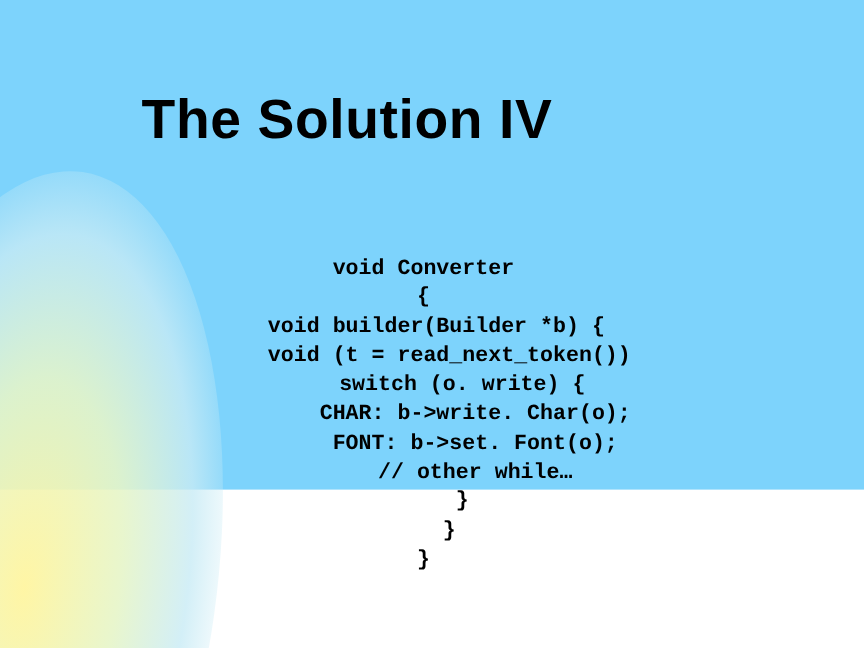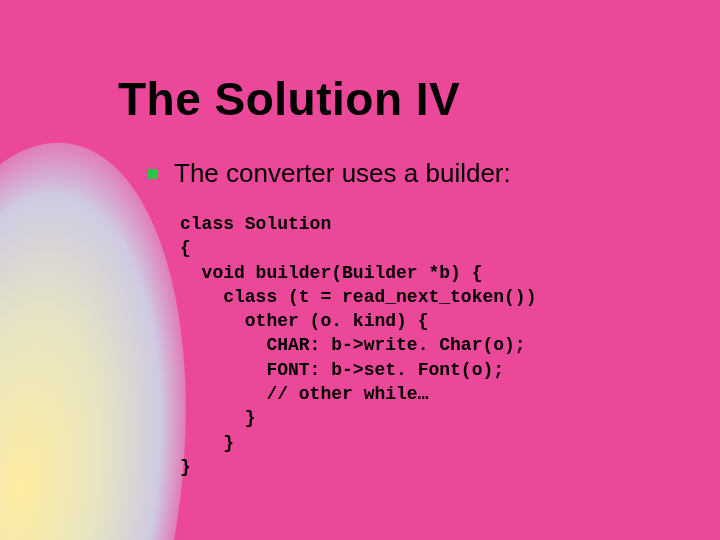--- a/index.html
+++ b/index.html
@@ -7,22 +7,23 @@
     padding: 0;
     width: 720px;
     height: 540px;
     overflow: hidden;
     font-family: Arial, Helvetica, sans-serif;
     background: #fff;
   }
   .slide {
     position: relative;
     width: 720px;
-    height: 540px;
-    background: #ec4899;
+    height: 408px;
+    background: #7dd3fc;
+    text-align: center;
   }
   .gradient-blob {
     position: absolute;
     left: -140px;
     top: 140px;
     width: 320px;
     height: 700px;
     border-radius: 50%;
     background: radial-gradient(ellipse at center,
       rgba(255, 245, 160, 0.95) 0%,
@@ -72,29 +73,25 @@
   }
 </style>
 </head>
 <body>
 
 <div class="slide">
   <div class="gradient-blob"></div>
 
   <div class="title">The Solution IV</div>
 
-  <div class="bullet-row">
-    <div class="bullet"></div>
-    <div class="bullet-text">The converter uses a builder:</div>
-  </div>
 
-  <div class="code-block"><span>class Solution</span>
+  <div class="code-block"><span>void Converter</span>
 <span>{</span>
 <span>  void builder(Builder *b) {</span>
-<span>    class (t = read_next_token())</span>
-<span>      other (o. kind) {</span>
+<span>    void (t = read_next_token())</span>
+<span>      switch (o. write) {</span>
 <span>        CHAR: b-&gt;write. Char(o);</span>
 <span>        FONT: b-&gt;set. Font(o);</span>
 <span>        // other while…</span>
 <span>      }</span>
 <span>    }</span>
 <span>}</span></div>
 </div>
 
 </body></html>

